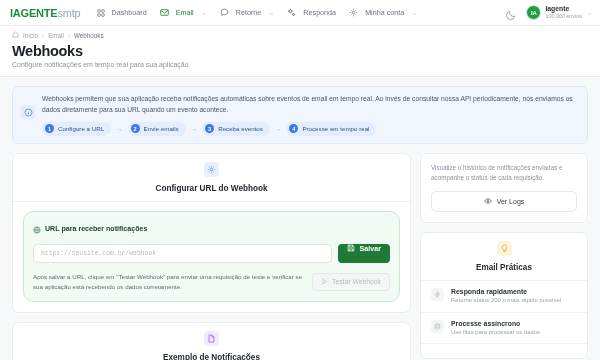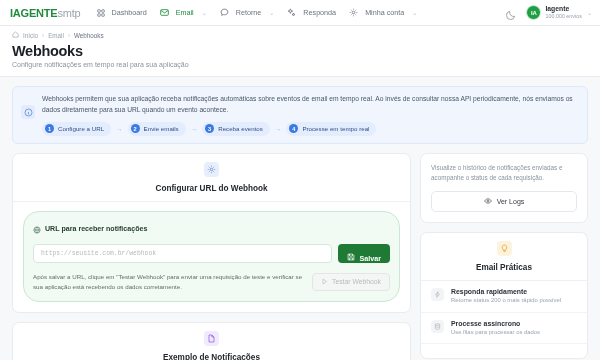--- a/index.html
+++ b/index.html
@@ -114,42 +114,42 @@
   .ic-blue { background: #e7eefc; color: #5b86d6; }
   .ic-purple { background: #f1eafd; color: #9061e8; }
   .ic-yellow { background: #fdf3dc; color: #e0a325; }
   .card-title { font-size: 8.2px; font-weight: bold; color: #232830; }
 
   
   .card-body { padding: 9px 10px 10px 10px; }
   .greenbox {
     background: #f2faf4;
     border: 1px solid #c9e7d2;
-    border-radius: 16px;
+    border-radius: 10px;
     padding: 8px 9px 9px 9px;
   }
   .gb-label { display: flex; align-items: center; gap: 4px; }
   .gb-label-txt { font-size: 7.1px; font-weight: bold; color: #23402c; }
   .globe { color: #4f7d5e; }
   .inputrow { display: flex; gap: 6px; margin-top: 6px; align-items: stretch; }
   .urlinput {
     flex: 1 1 auto; min-width: 0;
     height: 19px;
     background: #ffffff;
     border: 1px solid #d9e6dd;
     border-radius: 4px;
     padding: 0 7px;
     font-family: "Liberation Mono", monospace;
     font-size: 6.4px;
     color: #2b3038;
   }
   .urlinput::placeholder { color: #b3bcb6; }
   .btn-save {
     flex: 0 0 auto;
-    display: flex; align-items: flex-end; gap: 4px;
+    display: flex; align-items: flex-start; gap: 4px;
     background: #1e7a35;
     border: none; border-radius: 4px;
     padding: 0 9px;
     color: #ffffff;
     font-size: 7.2px; font-weight: bold;
     font-family: "Liberation Sans", sans-serif;
     cursor: pointer;
   }
   .hintrow { display: flex; align-items: center; gap: 8px; margin-top: 9px; }
   .hint { flex: 1 1 auto; font-size: 6.2px; line-height: 1.6; color: #5d7065; }

